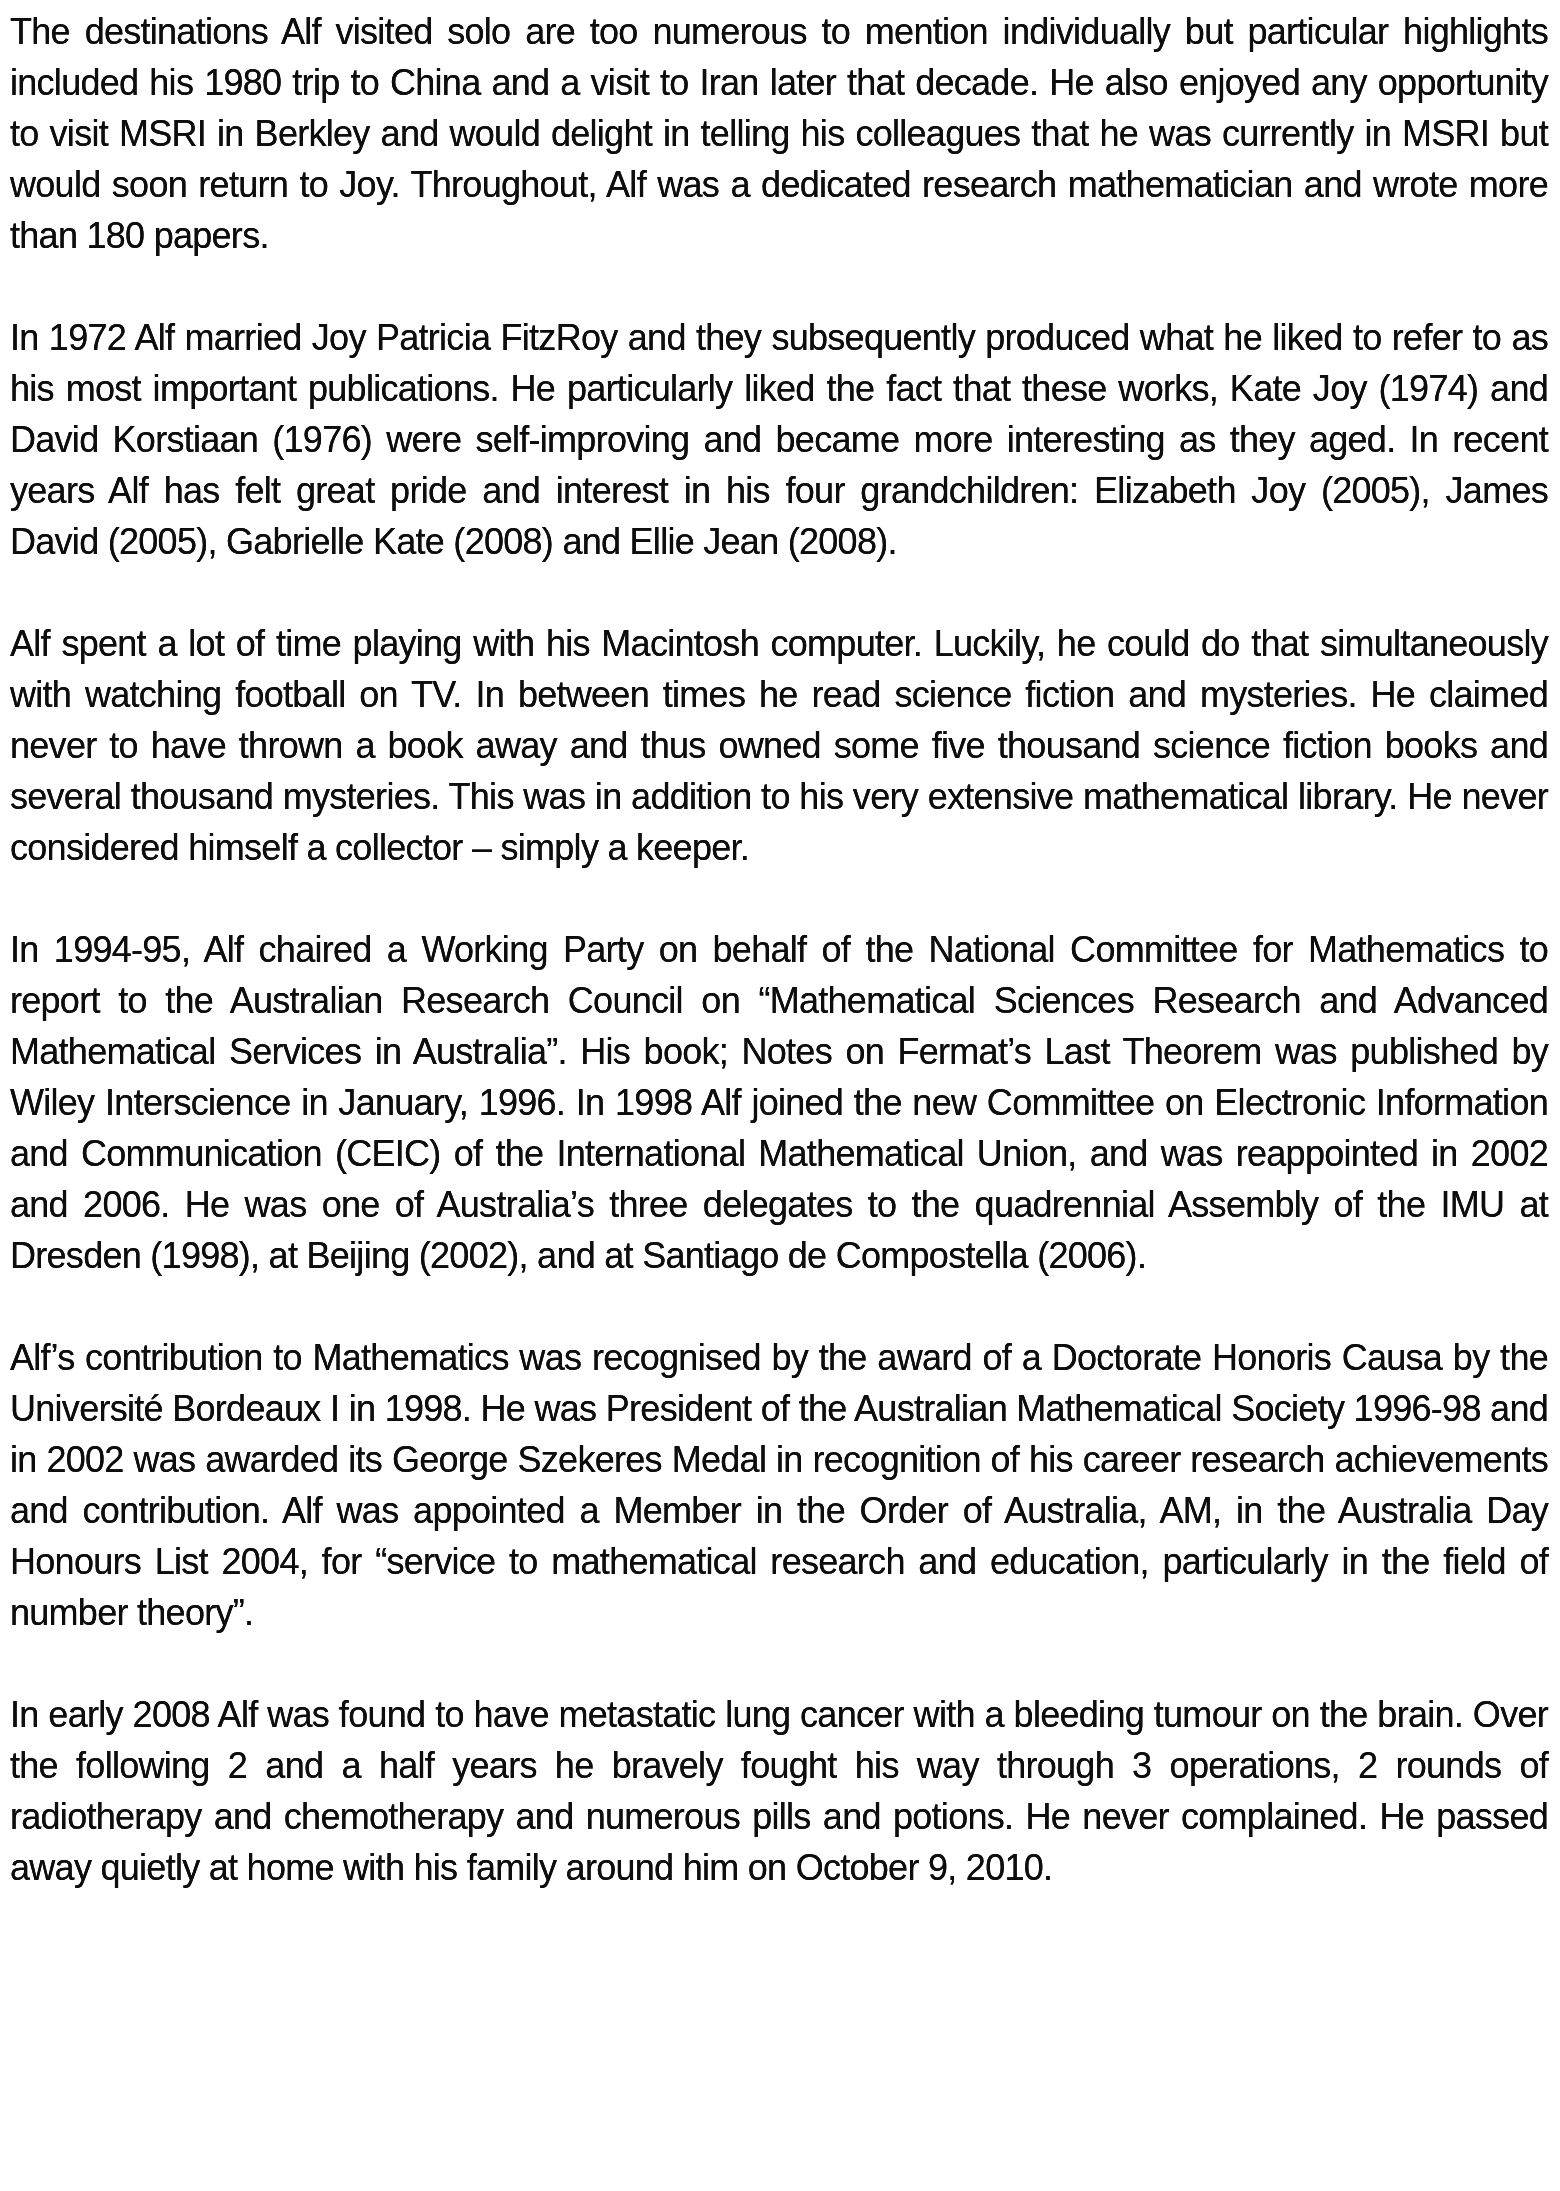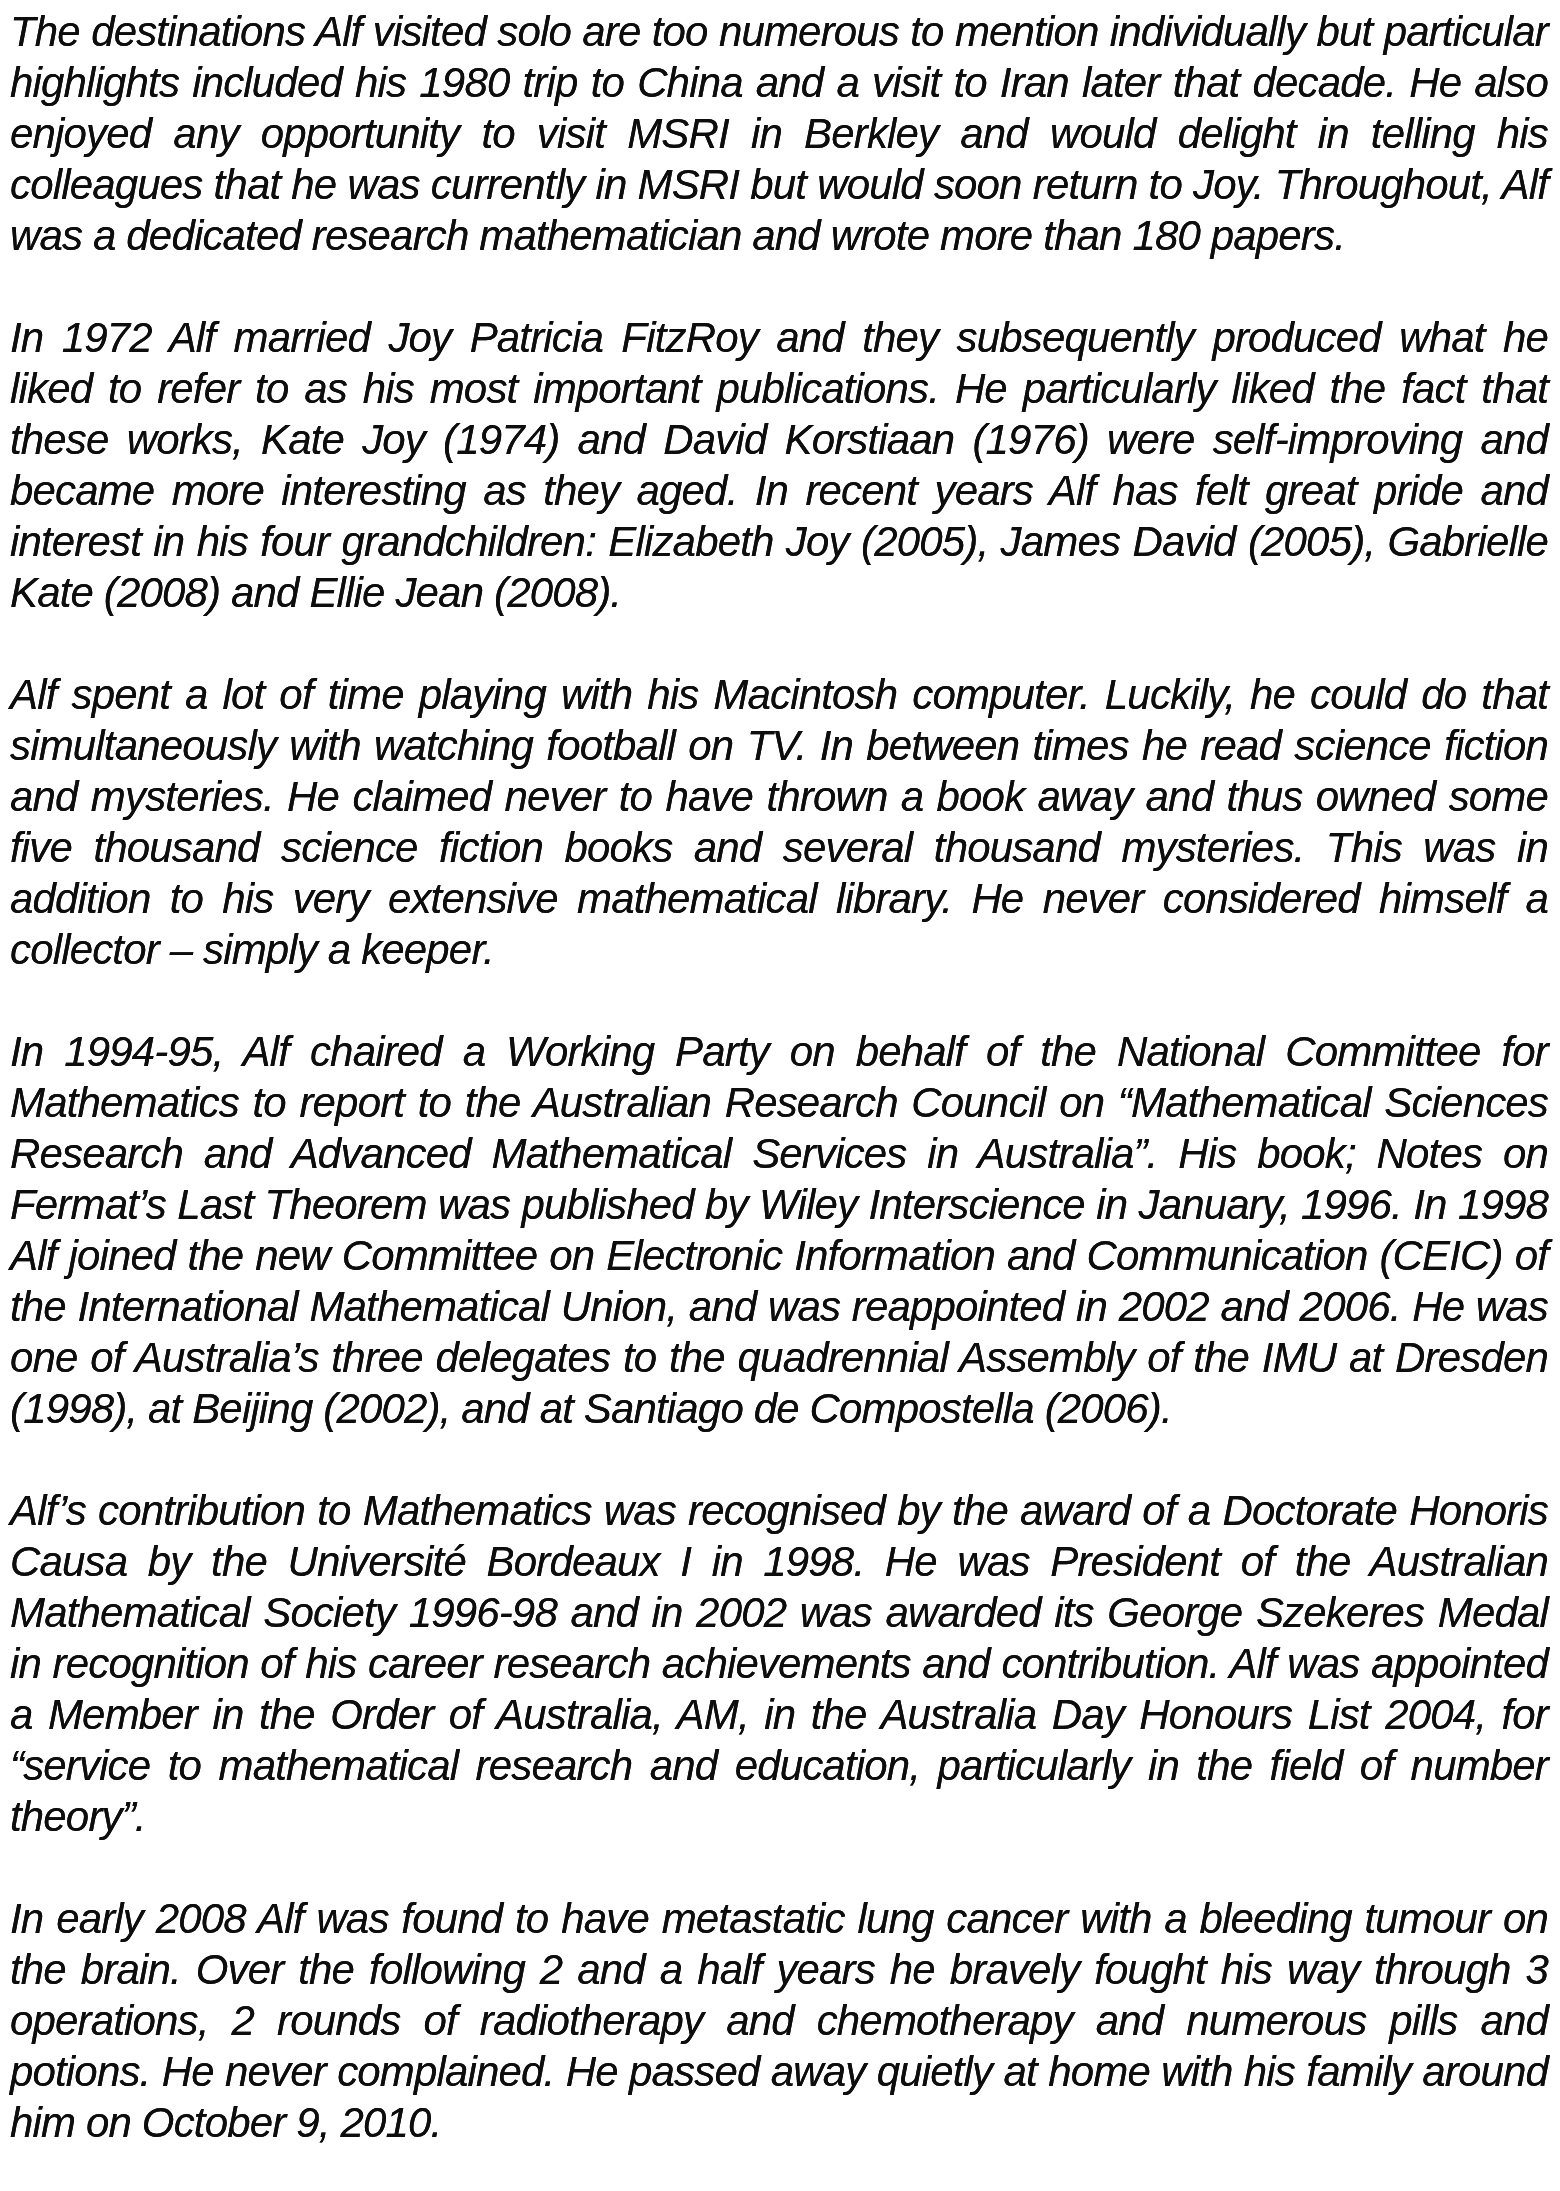--- a/index.html
+++ b/index.html
@@ -16,27 +16,26 @@
   .page {
     box-sizing: border-box;
     width: 1560px;
     min-height: 2191px;
     background: #ffffff;
     color: #0d0d0d;
     padding: 6px 12px 10px 10px;
   }
   .page p {
     margin: 0 0 51px 0;
-    font-size: 42px;
+    font-size: 36px;
     line-height: 51px;
     letter-spacing: -0.02em;
     text-align: justify;
     
     text-shadow: 0 0 0.6px currentColor;
-    font-style: italic;
   }
   .page p:last-child {
     margin-bottom: 12px;
   }
 </style>
 </head>
 <body>
 
 <div class="page">
   <p>The destinations Alf visited solo are too numerous to mention individually but particular highlights included his 1980 trip to China and a visit to Iran later that decade. He also enjoyed any opportunity to visit MSRI in Berkley and would delight in telling his colleagues that he was currently in MSRI but would soon return to Joy. Throughout, Alf was a dedicated research mathematician and wrote more than 180 papers.</p>

